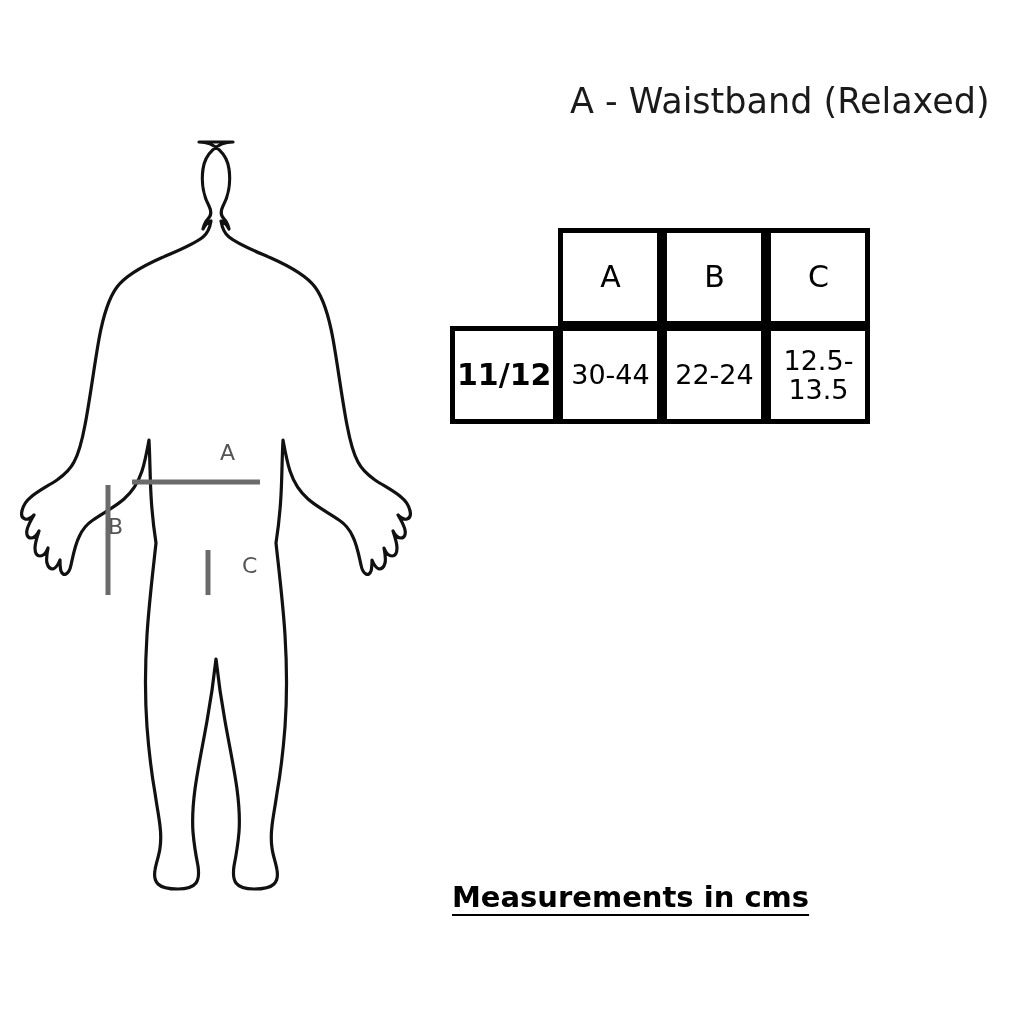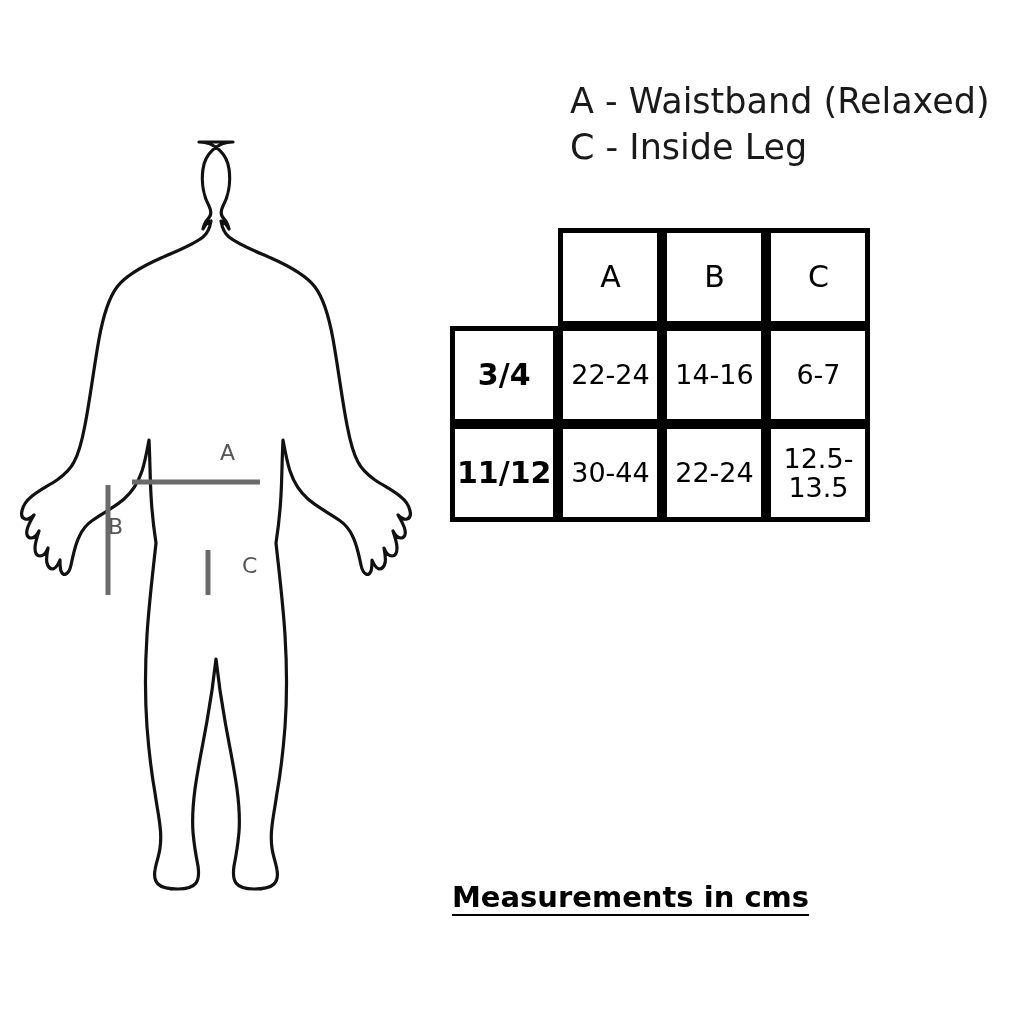--- a/index.html
+++ b/index.html
@@ -91,21 +91,20 @@
     text-decoration: underline;
     text-underline-offset: 7px;
     white-space: nowrap;
   }
 </style>
 </head>
 <body>
 
 <div id="legend">
   <div class="legend-line">A - Waistband (Relaxed)</div>
-  <div class="legend-line">C - Inside Leg</div>
 </div>
 
 <div id="figure-wrap">
   <svg id="figure-svg" width="430" height="790" viewBox="0 0 430 790">
 
     <path d="M213 32
              c-16 0 -28 12 -30 27
              c-2 14 1 28 6 37
              c3 6 2 10 -1 13
              c-3 3 -4 6 -5 10
@@ -220,26 +219,20 @@
   <thead>
     <tr>
       <th class="corner-blank"></th>
       <th>A</th>
       <th>B</th>
       <th>C</th>
     </tr>
   </thead>
   <tbody>
     <tr>
-      <td class="size-col">3/4</td>
-      <td>22-24</td>
-      <td>14-16</td>
-      <td>6-7</td>
-    </tr>
-    <tr>
       <td class="size-col">11/12</td>
       <td>30-44</td>
       <td>22-24</td>
       <td>12.5-13.5</td>
     </tr>
   </tbody>
 </table>
 
 <div id="footer-note">Measurements in cms</div>
 

